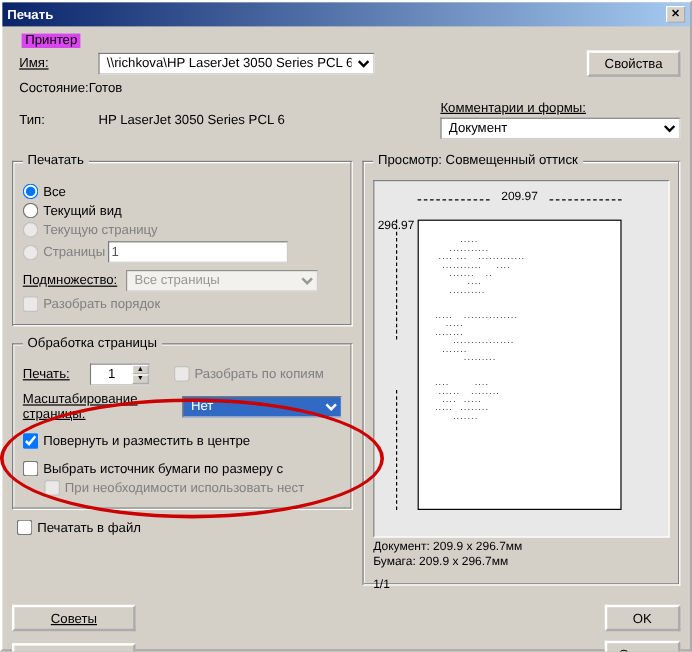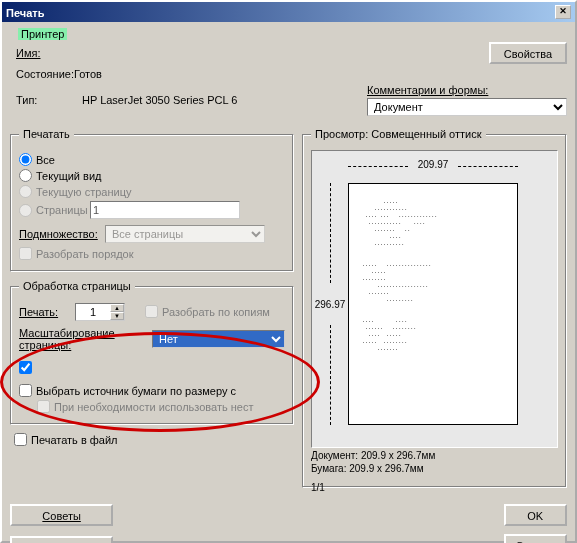--- a/index.html
+++ b/index.html
@@ -24,44 +24,45 @@
 .col-right { flex: 1; }
 .spinner { display: inline-flex; border: 1px inset #ccc; background: #fff; height: 18px; width: 50px; }
 .spinner input { border: none; width: 34px; text-align: center; height: 16px; }
 .spinner .spins { width: 14px; display: flex; flex-direction: column; }
 .spinner .spins div { flex: 1; background: #d4d0c8; border: 1px outset #fff; font-size: 6px; text-align: center; line-height: 6px; cursor: pointer; }
 .preview-box { border: 1px solid #fff; border-top-color: #808080; border-left-color: #808080; background: #e8e8e8; padding: 6px; height: 298px; position: relative; }
 .preview-page { background: #fff; border: 1px solid #000; position: absolute; left: 36px; top: 32px; width: 170px; height: 242px; padding: 14px 10px; font-family: monospace; font-size: 5px; line-height: 7px; color:#000; overflow:hidden; white-space: pre; }
 .dim-h { position: absolute; top: 8px; left: 36px; width: 170px; text-align: center; font-size: 10px; }
 .dim-h::before, .dim-h::after { content: ""; position: absolute; top: 7px; width: 60px; border-top: 1px dashed #000; }
 .dim-h::before { left: 0; } .dim-h::after { right: 0; }
-.dim-v { position: absolute; left: 4px; top: 32px; height: 242px; width: 28px; display: flex; align-items: center; justify-content: center; }
+.dim-v { position: absolute; left: 4px; top: 32px; height: 242px; width: 28px; display: flex; align-items: flex-start; justify-content: center; }
 .dim-v span { font-size: 10px; }
 .dim-v::before, .dim-v::after { content: ""; position: absolute; left: 14px; border-left: 1px dashed #000; height: 100px; }
 .dim-v::before { top: 0; } .dim-v::after { bottom: 0; }
 .red-ellipse { position: absolute; border: 3px solid #c00; border-radius: 50%; width: 320px; height: 100px; left:-2px; top: 310px; pointer-events: none; }
 .bottom-bar { display: flex; justify-content: space-between; margin-top: 8px; }
 .bottom-left { display: flex; gap: 10px; flex-direction: column; }
 .bottom-right { display: flex; gap: 8px; flex-direction: column; }
 .info-line { font-size: 10px; margin: 2px 0; }
 </style>
 </head>
 <body>
 
 <div class="window">
   <div class="titlebar">
     <span>Печать</span>
     <div class="close">✕</div>
   </div>
   <div class="body" style="position:relative">
 
     <div style="padding:2px 0 4px 6px; position:relative;">
-      <div style="position:absolute; top:-2px; left:8px; background:#86efac; padding:0 3px;">Принтер</div>
+      <div style="position:absolute; top:-2px; left:8px; background:#d946ef; padding:0 3px;">Принтер</div>
       <div class="row" style="margin-top:10px">
         <span class="lbl"><span class="underline">Имя:</span></span>
+        <select style="width:230px"><option>\\richkova\HP LaserJet 3050 Series PCL 6</option></select>
         <div style="flex:1"></div>
         <button class="btn">Свойства</button>
       </div>
       <div class="row">
         <span>Состояние:Готов</span>
       </div>
       <div class="row">
         <span class="lbl">Тип:</span>
         <span>HP LaserJet 3050 Series PCL 6</span>
         <div style="flex:1"></div>
@@ -119,20 +120,21 @@
                 <input type="checkbox" disabled="" style="">
                 <span>Разобрать по копиям</span>
               </div>
           </div>
           <div class="row" style="margin-top:6px">
             <span style="min-width:110px"><span class="underline">Масштабирование страницы:</span></span>
             <select style="width:150px; background:#316ac5; color:#fff;"><option>Нет</option></select>
           </div>
           <div class="check-row" style="margin-top:10px">
               <input type="checkbox" checked="" style="">
+              <span>Повернуть и разместить в центре</span>
             </div>
           <div class="check-row" style="margin-top:10px">
               <input type="checkbox" style="">
               <span>Выбрать источник бумаги по размеру с</span>
             </div>
           <div class="check-row disabled" style="margin-left:18px">
               <input type="checkbox" disabled="" style="">
               <span>При необходимости использовать нест</span>
             </div>
         </fieldset>

